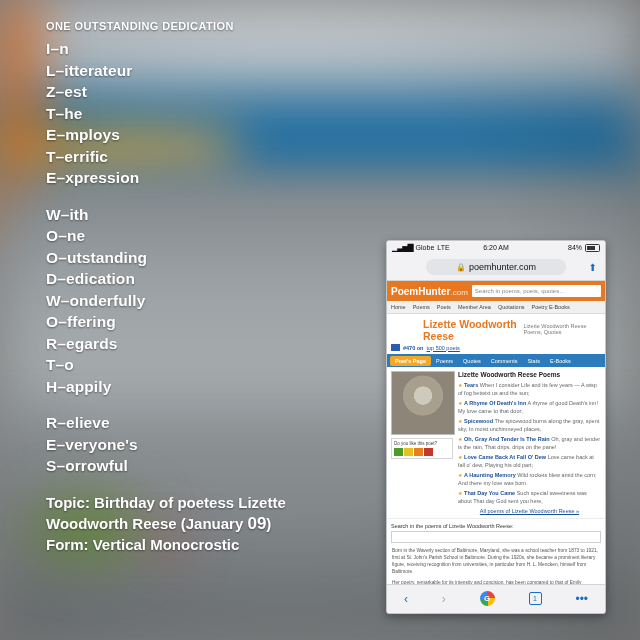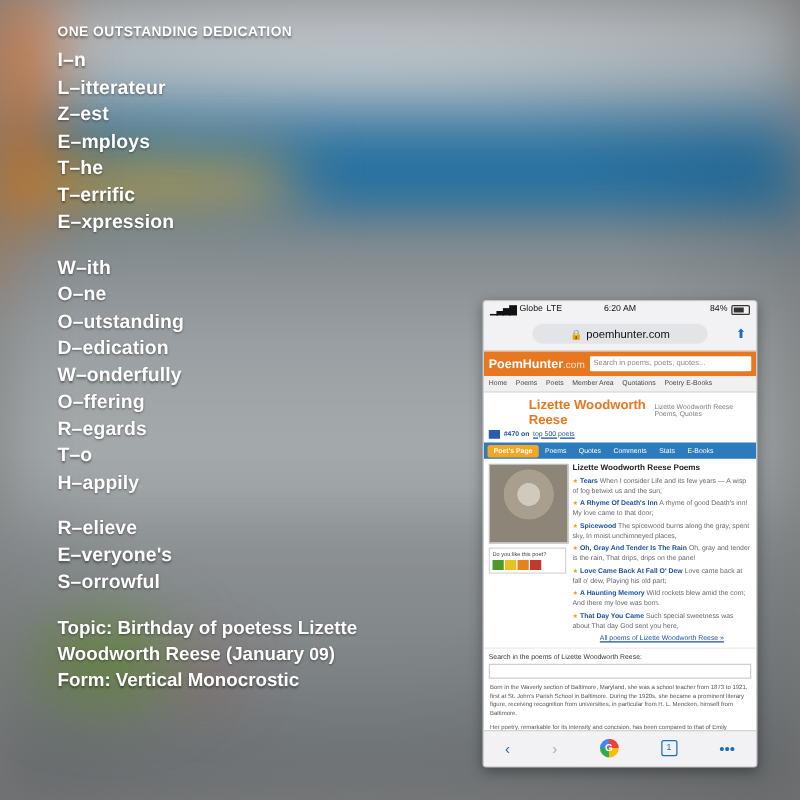--- a/index.html
+++ b/index.html
@@ -31,21 +31,21 @@
   .bgVignette{inset:0;position:absolute;filter:none;
     background:radial-gradient(ellipse at 45% 45%,rgba(0,0,0,0) 45%,rgba(0,0,0,.18) 100%);}
 
   
   #poem{position:absolute;left:46px;top:20px;width:330px;color:#fff;
         text-shadow:0 1px 2px rgba(0,0,0,.45);}
   #poem .title{font-size:11px;font-weight:bold;letter-spacing:.4px;margin-bottom:6px;}
   #poem .line{font-size:15.5px;font-weight:bold;line-height:21.5px;letter-spacing:.1px;}
   #poem .gap{height:15px;}
   #poem .meta{font-size:15px;font-weight:bold;line-height:21px;}
-  #poem .small{font-size:14px;margin-top:48px;}
+  #poem .small{font-size:17px;margin-top:48px;}
 
   
   #phone{position:absolute;left:386px;top:240px;width:218px;height:372px;
     background:#e9eaec;border:1px solid #c3c6c9;border-radius:3px;
     box-shadow:0 3px 10px rgba(0,0,0,.35);overflow:hidden;
     font-family:"Liberation Sans", sans-serif;}
   .statusbar{height:13px;background:#f2f2f4;display:flex;align-items:center;
     font-size:7px;color:#111;padding:0 5px;gap:3px;}
   .sb-right{margin-left:auto;display:flex;align-items:center;gap:3px;}
   .sb-center{position:absolute;left:0;right:0;text-align:center;font-size:7px;}
@@ -124,22 +124,22 @@
   <div class="bgVignette"></div>
 </div>
 
 <div id="poem">
   <div class="title">ONE OUTSTANDING DEDICATION</div>
 
   <div>
     <div class="line">I–n</div>
     <div class="line">L–itterateur</div>
     <div class="line">Z–est</div>
+    <div class="line">T–he</div>
     <div class="line">E–mploys</div>
-    <div class="line">T–he</div>
     <div class="line">T–errific</div>
     <div class="line">E–xpression</div>
   </div>
 
   <div class="gap"></div>
 
   <div>
     <div class="line">W–ith</div>
     <div class="line">O–ne</div>
     <div class="line">O–utstanding</div>

